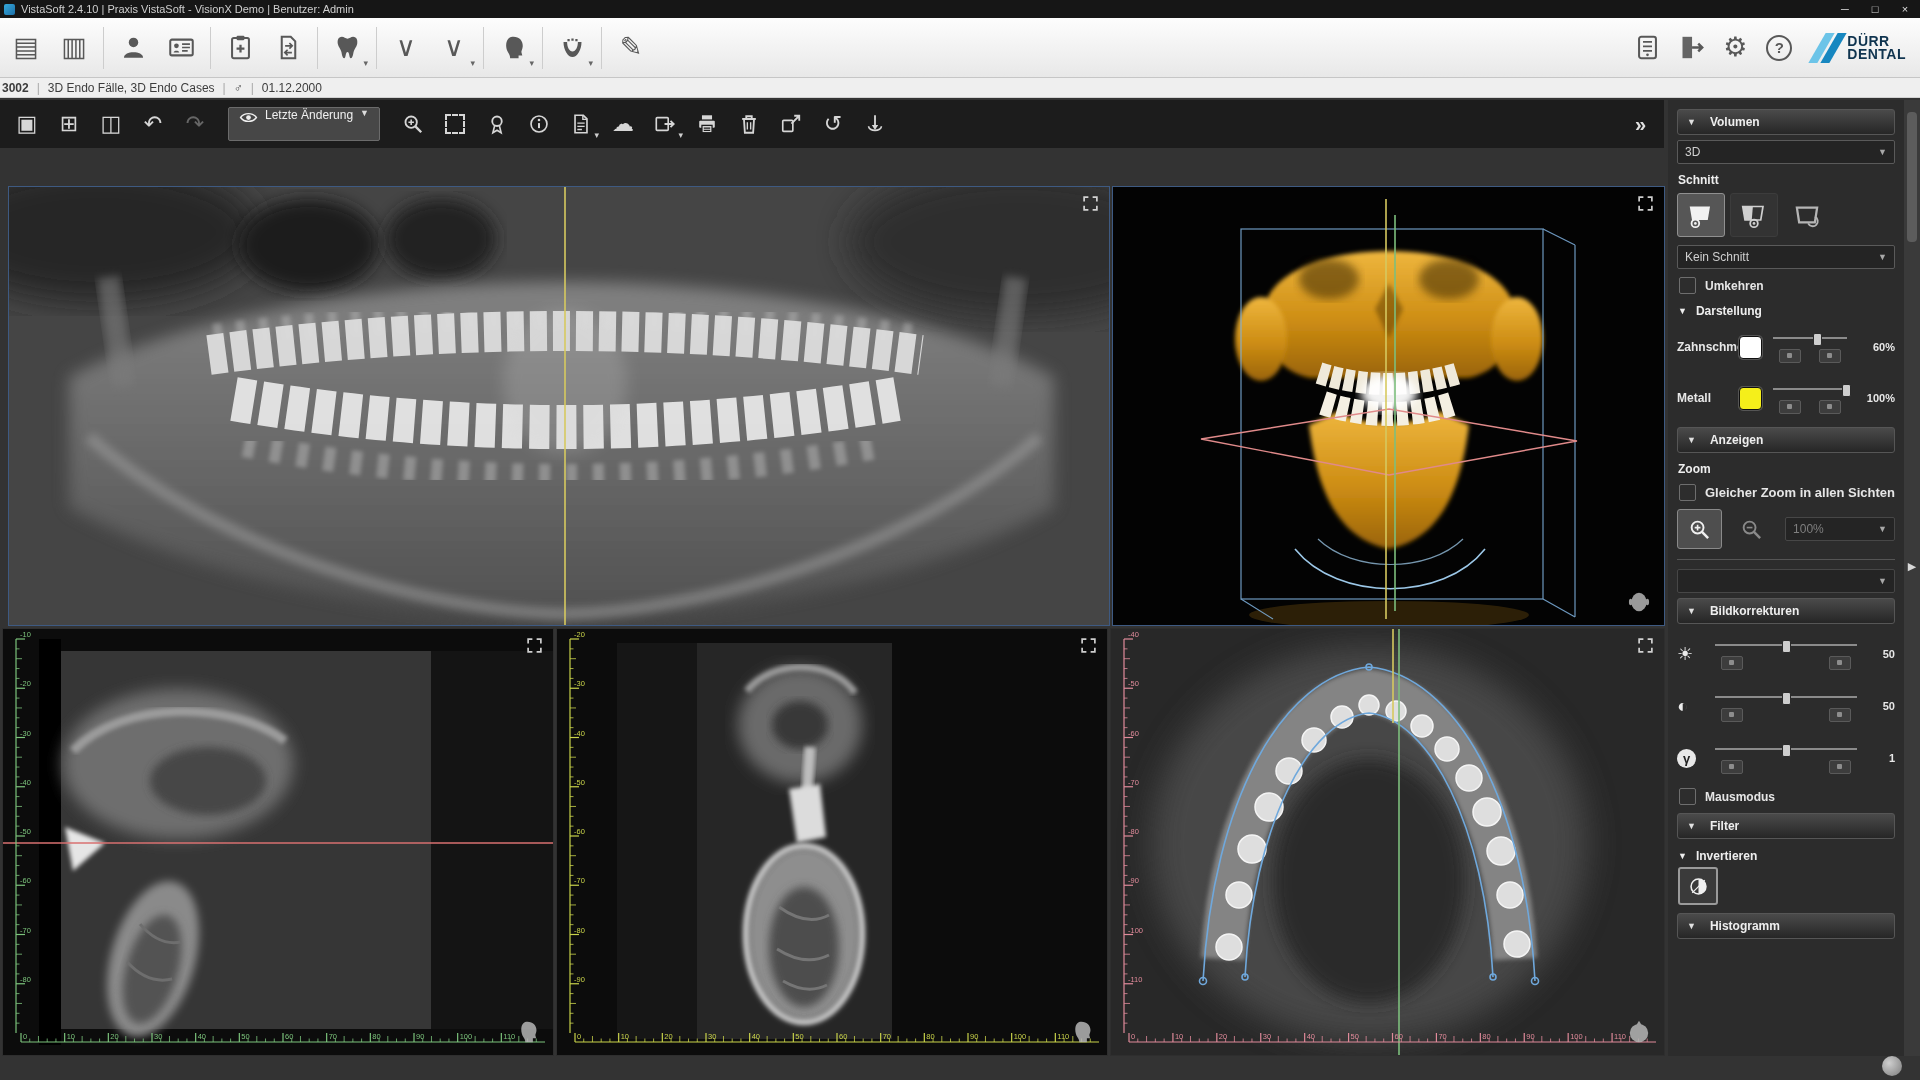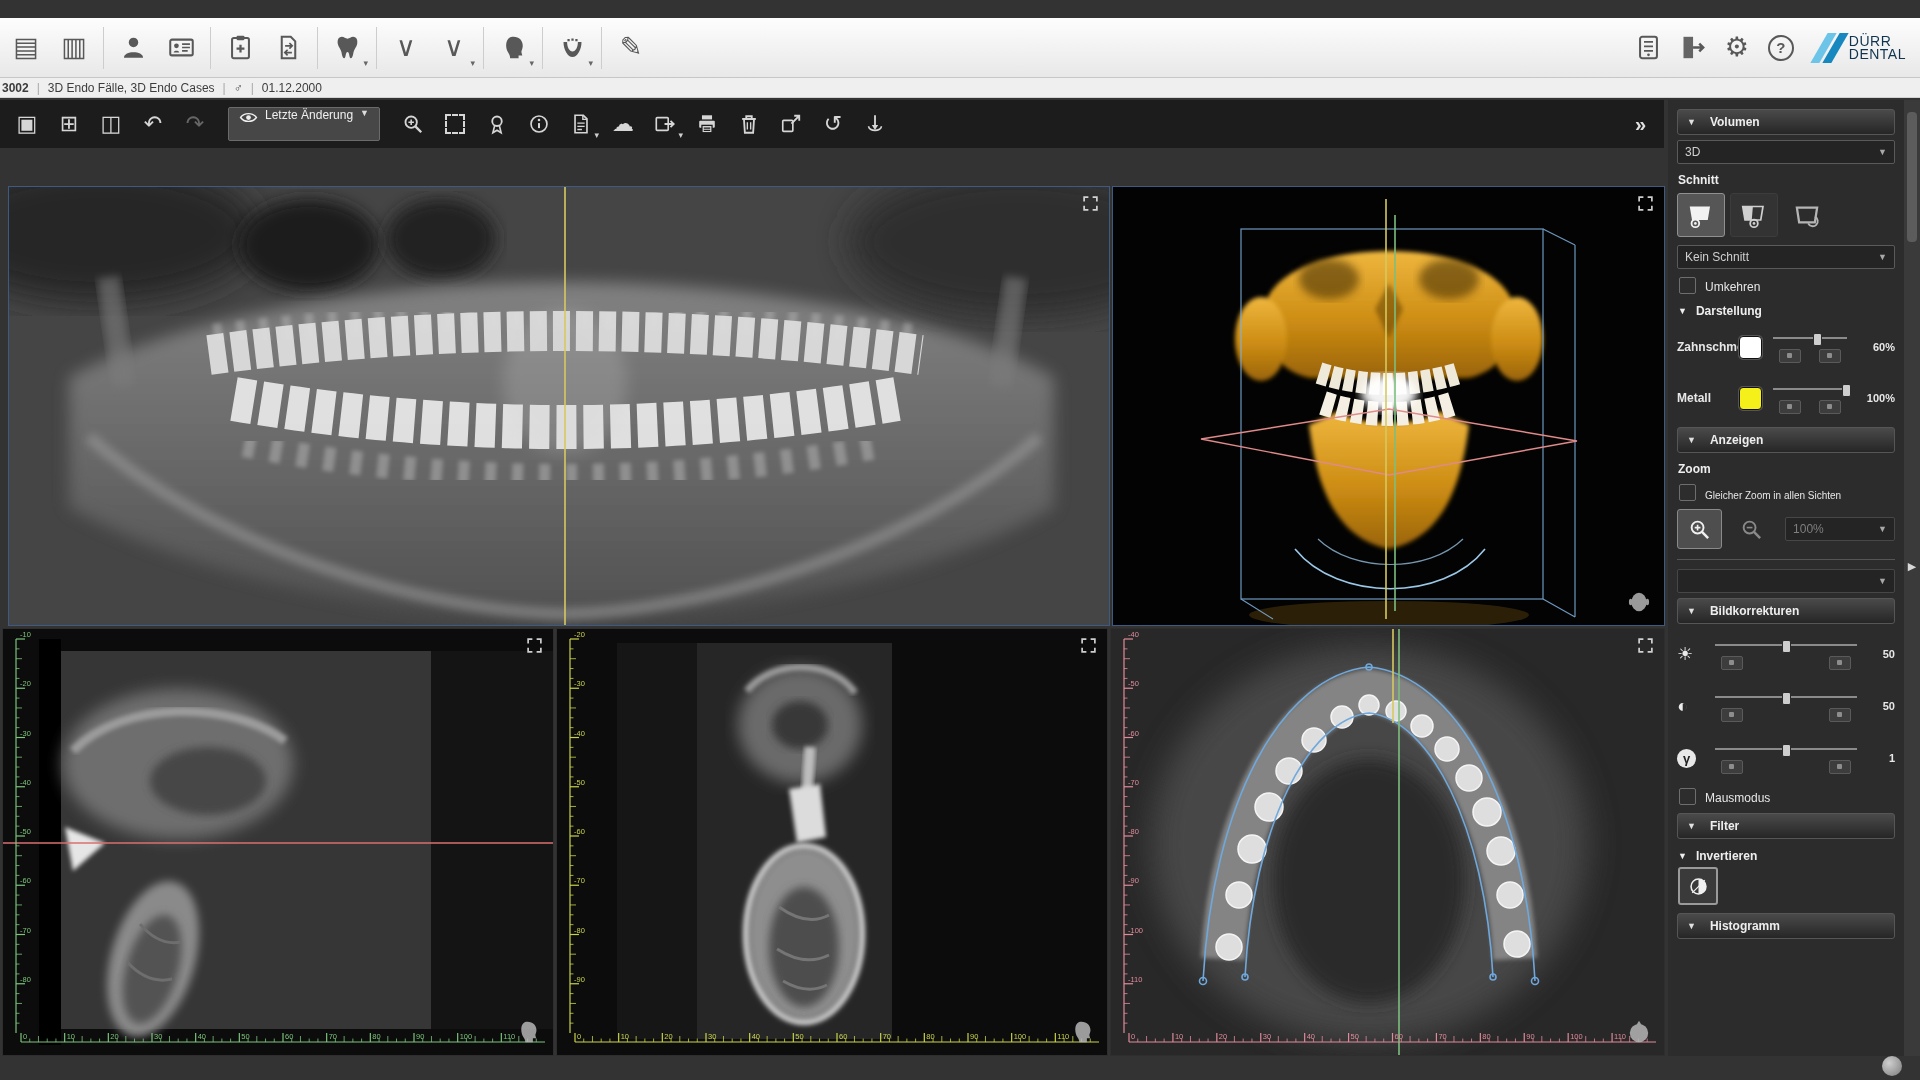--- a/index.html
+++ b/index.html
@@ -24,21 +24,21 @@
   .dd-caret{position:absolute;right:2px;bottom:4px;font-size:9px;color:#666;line-height:1;}
   .tbr-group{margin-left:auto;display:flex;align-items:center;}
   .tbr-group .tb-btn{width:42px;}
   .help-ic{width:22px;height:22px;border:2px solid #585858;border-radius:50%;display:flex;align-items:center;
     justify-content:center;font-size:15px;font-weight:bold;color:#585858;}
   .logo{display:flex;align-items:center;margin:0 14px 0 16px;}
   .logo-stripes{display:flex;margin-right:6px;}
   .logo-stripes i{display:block;width:9px;height:30px;transform:skewX(-30deg);margin-right:3px;}
   .logo-stripes i:nth-child(1){background:#6cc4e8;}
   .logo-stripes i:nth-child(2){background:#1787c0;}
-  .logo-text{display:flex;flex-direction:column;color:#10344f;font-weight:normal;font-size:14px;line-height:13px;letter-spacing:.5px;}
+  .logo-text{display:flex;flex-direction:column;color:#10344f;font-weight:bold;font-size:14px;line-height:13px;letter-spacing:.5px;}
   
   .patientbar{left:0;top:78px;width:1920px;height:20px;background:#efefef;border-bottom:1px solid #d2d2d2;
     display:flex;align-items:center;font-size:12px;color:#3c3c3c;box-sizing:border-box;padding-left:2px;}
   .patientbar .pid{font-weight:bold;}
   .patientbar .psep{color:#a9a9a9;margin:0 8px;}
   
   .toolbar-dark{left:0;top:100px;width:1664px;height:48px;background:#1c1c1c;display:flex;align-items:center;
     padding-left:6px;box-sizing:border-box;}
   .toolbar-dark .tb-btn{width:40px;height:40px;color:#d6d6d6;}
   .toolbar-dark .tb-btn .glyph{font-size:22px;}
@@ -81,21 +81,21 @@
   .dd{height:22px;background:#242424;border:1px solid #5a5a5a;border-radius:2px;display:flex;align-items:center;
     padding:0 7px;margin:5px 0;color:#cfcfcf;}
   .dd .dd-arr{margin-left:auto;font-size:9px;color:#a8a8a8;}
   .dd.dim{color:#7f7f7f;border-color:#474747;}
   .mode-row{display:flex;gap:5px;margin:6px 0 8px 0;}
   .mode-btn{width:46px;height:42px;display:flex;align-items:center;justify-content:center;border-radius:3px;
     border:1px solid #3c3c3c;background:#333;color:#cfcfcf;}
   .mode-btn.active{background:#565656;border-color:#909090;color:#f2f2f2;}
   .mode-btn.ghost{background:transparent;border-color:transparent;color:#b5b5b5;}
   .mode-btn svg{width:30px;height:27px;}
-  .cb-row{display:flex;align-items:flex-end;gap:9px;margin:8px 0 8px 2px;font-weight:normal;color:#e6e6e6;}
+  .cb-row{display:flex;align-items:center;gap:9px;margin:8px 0 8px 2px;font-weight:bold;color:#e6e6e6;}
   .cb{width:15px;height:15px;background:#2d2d2d;border:1px solid #6e6e6e;border-radius:2px;flex:none;}
   .mat-row{display:grid;grid-template-columns:62px 26px 1fr 40px;align-items:center;margin:7px 0;min-height:44px;}
   .mat-label{font-weight:bold;color:#e8e8e8;}
   .swatch{width:21px;height:21px;border-radius:4px;border:1px solid #111;box-shadow:0 0 0 1px #555;}
   .slider-col{padding:0 8px;display:flex;flex-direction:column;gap:4px;}
   .slider{position:relative;height:13px;}
   .slider .track{position:absolute;left:0;right:0;top:5.5px;height:2px;background:#8b8b8b;}
   .slider .thumb{position:absolute;top:1px;width:7px;height:11px;background:#cecece;border:1px solid #2a2a2a;border-radius:2px;margin-left:-4px;}
   .mini-btns{display:flex;justify-content:space-between;padding:0 6px;}
   .mini-btn{width:20px;height:12px;background:#3d3d3d;border:1px solid #5a5a5a;border-radius:2px;position:relative;}
@@ -277,20 +277,29 @@
         <feGaussianBlur stdDeviation="8"></feGaussianBlur>
       </filter>
   <filter id="b16">
         <feGaussianBlur stdDeviation="16"></feGaussianBlur>
       </filter>
 </defs>
 </svg>
 
 <div class="screen">
 
+  <div class="titlebar abs">
+    <span class="appico"></span>
+    <span>VistaSoft 2.4.10 | Praxis VistaSoft - VisionX Demo | Benutzer: Admin</span>
+    <span class="win-ctrls">
+      <span>─</span>
+      <span>□</span>
+      <span>×</span>
+    </span>
+  </div>
 
   <div class="toolbar-light abs">
     <span id="tbLight" style="display:flex;align-items:center;">
         <span class="tb-btn">
           <span class="glyph">▤</span>
         </span>
         <span class="tb-btn">
           <span class="glyph">▥</span>
         </span>
         <span class="tb-sep"></span>
@@ -1069,21 +1078,21 @@
       <span class="mat-val">100%</span>
     </div>
 
     <div class="sec-bar">
       <span class="tri">▼</span>
       <span>Anzeigen</span>
     </div>
     <div class="plain-label">Zoom</div>
     <div class="cb-row">
       <span class="cb"></span>
-      <span style="font-size:10px;">Gleicher Zoom in allen Sichten</span>
+      <span style="font-size:13px;">Gleicher Zoom in allen Sichten</span>
     </div>
     <div class="zoom-row">
       <span class="zoom-btn">
           <svg>
             <use href="#i-magplus"></use>
           </svg>
         </span>
       <span class="zoom-btn dim">
           <svg>
             <use href="#i-magminus"></use>

